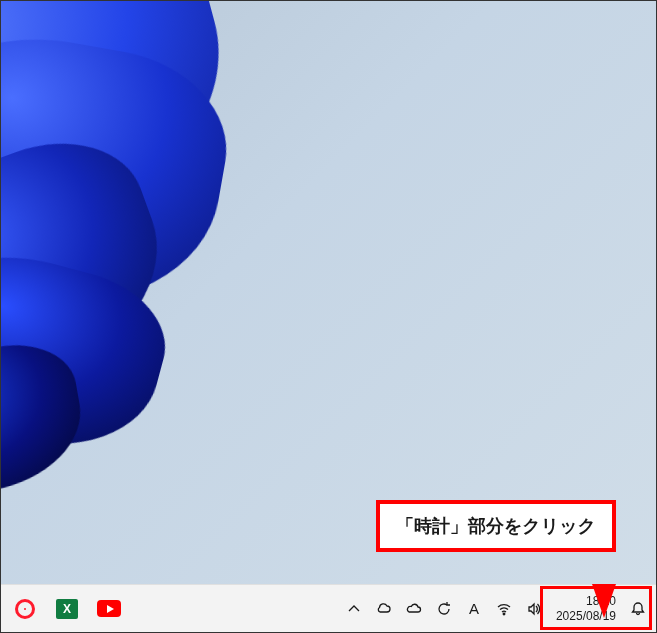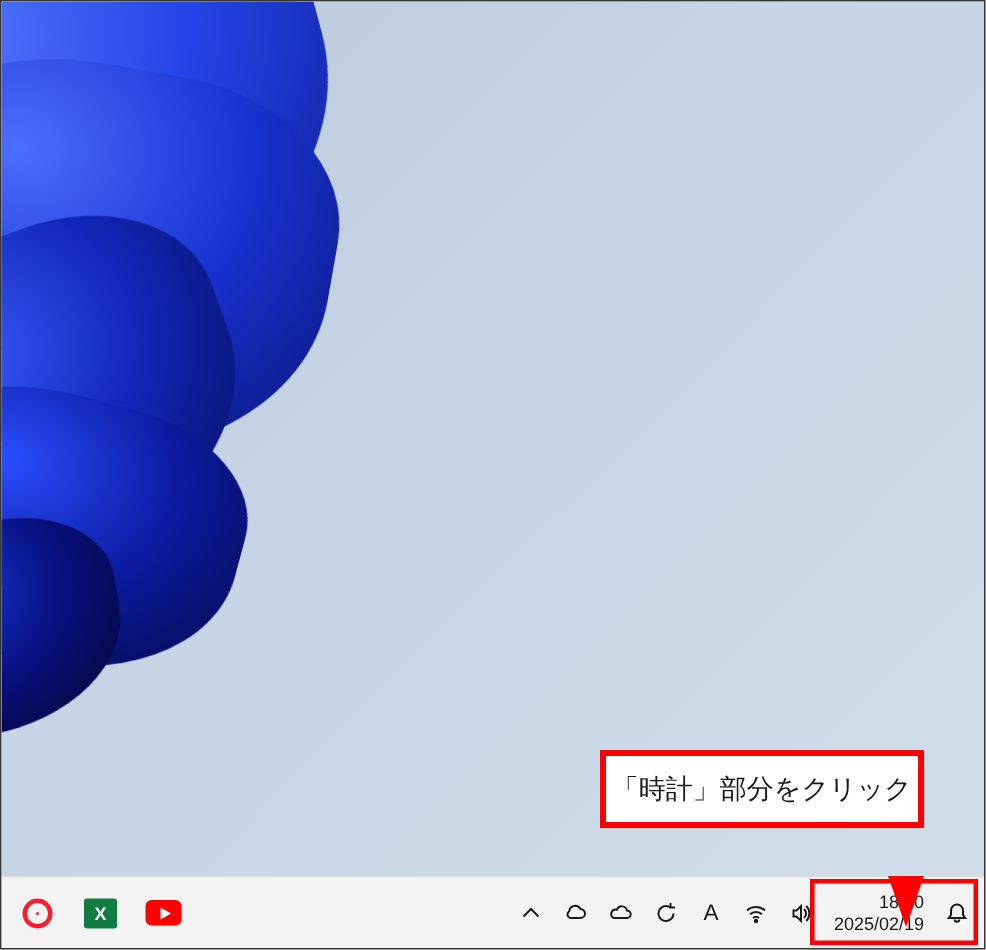--- a/index.html
+++ b/index.html
@@ -104,23 +104,23 @@
       border: 3px solid #ff0000;
       pointer-events: none;
       z-index: 10;
     }
     .callout {
       position: absolute;
       bottom: 80px;
       right: 40px;
       background: #ffffff;
       border: 4px solid #ff0000;
-      padding: 10px 4px;
+      padding: 10px 16px;
       font-size: 18px;
-      font-weight: normal;
+      font-weight: bold;
       color: #1a1a1a;
       z-index: 10;
       white-space: nowrap;
     }
     .callout-arrow {
       position: absolute;
       bottom: 48px;
       right: 72px;
       width: 0;
       height: 0;
@@ -211,21 +211,21 @@
     </div>
     <div class="tray-btn" title="Volume">
       <svg class="tray" viewBox="0 0 16 16">
           <path d="M3 6v4h2l3 3V3L5 6H3z" fill="#1a1a1a" stroke="none"></path>
           <path d="M10 5a4 4 0 0 1 0 6"></path>
           <path d="M11.5 3a7 7 0 0 1 0 10"></path>
         </svg>
     </div>
     <div class="clock-area">
       <span>18:20</span>
-      <span>2025/02/19</span>
+      <span>2025/08/19</span>
     </div>
     <div class="notif-btn" title="Notifications">
       <svg class="tray" viewBox="0 0 16 16">
           <path d="M8 2a4 4 0 0 0-4 4v3l-1.5 2h11L12 9V6a4 4 0 0 0-4-4z" fill="#1a1a1a" stroke="none"></path>
           <path d="M6.5 12a1.5 1.5 0 0 0 3 0" stroke="#1a1a1a" fill="none"></path>
         </svg>
     </div>
   </div>
 </div>
 

